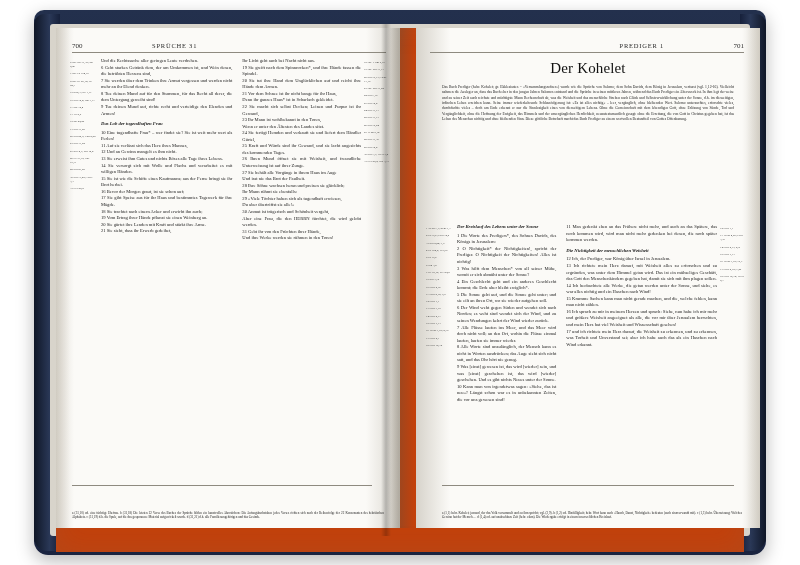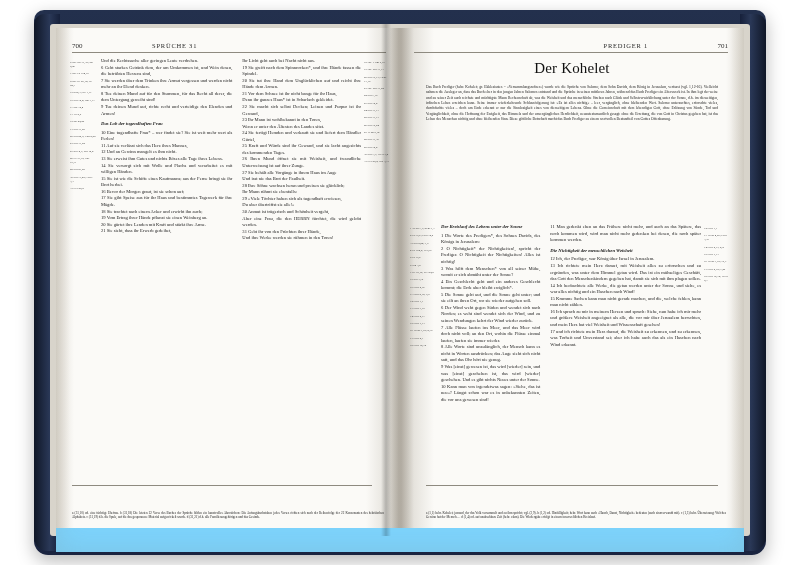--- a/index.html
+++ b/index.html
@@ -71,41 +71,41 @@
     border-radius: 3px;
   }
 
   
   .pages {
     position: absolute;
     left: 22px;
     top: 18px;
     width: 688px;
     height: 524px;
-    background: #7dd3fc;
+    background: #c2410c;
     box-shadow: inset 0 0 28px rgba(120,110,95,0.16);
   }
 
   .page {
     position: absolute;
     top: 0;
     height: 500px;
     background: #fbfaf7;
     overflow: hidden;
   }
   .page-left {
     left: 0;
     width: 344px;
     background:
       linear-gradient(270deg, rgba(130,120,100,0.30) 0px, rgba(130,120,100,0.0) 34px),
       linear-gradient(90deg, rgba(160,150,130,0.22) 0px, rgba(160,150,130,0) 14px),
       #fbfaf7;
   }
   .page-right {
-    left: 344px;
+    left: 360px;
     width: 344px;
     background:
       linear-gradient(90deg, rgba(130,120,100,0.30) 0px, rgba(130,120,100,0.0) 34px),
       linear-gradient(270deg, rgba(160,150,130,0.22) 0px, rgba(160,150,130,0) 14px),
       #fbfaf7;
   }
 
   
   .gutter {
     position: absolute;

